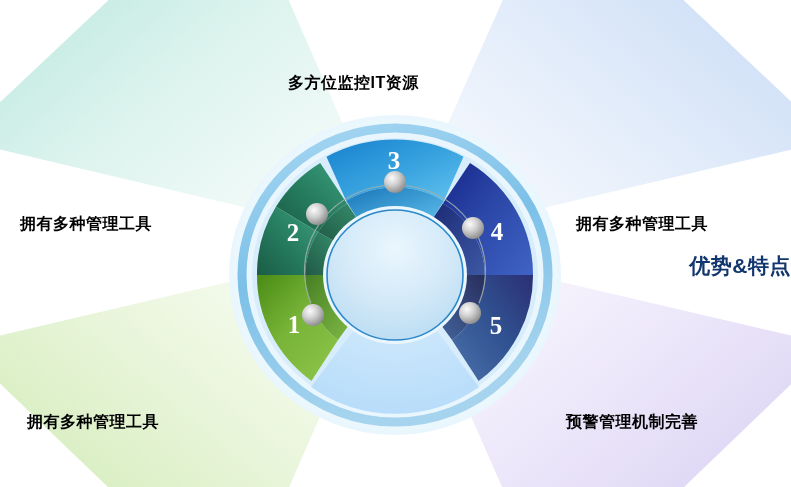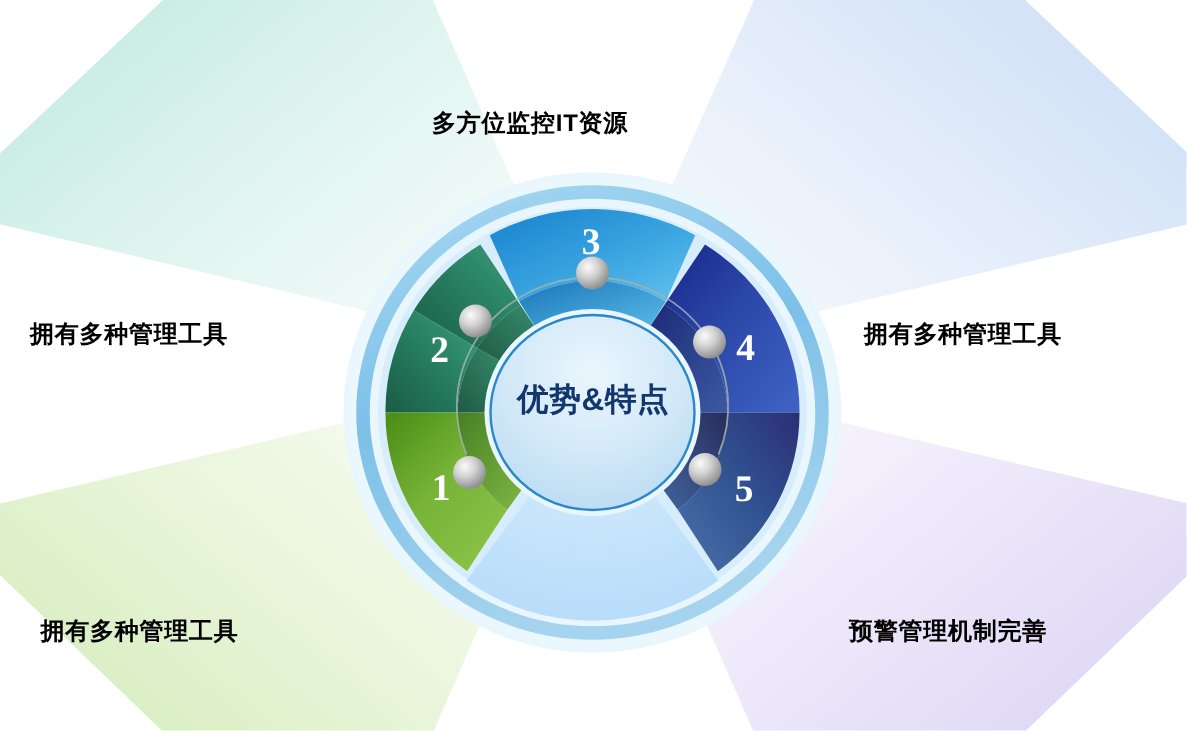--- a/index.html
+++ b/index.html
@@ -26,21 +26,21 @@
   .label-top{left:288px;top:27px;}
   .label-left-upper{left:20px;top:168px;}
   .label-left-lower{left:27px;top:366px;}
   .label-right-upper{left:576px;top:168px;}
   .label-right-lower{left:566px;top:366px;}
 
   .center-text{
     position:absolute;
     left:0;right:0;
     top:252px;
-    text-align:center;
+    text-align:right;
     font-size:21px;
     font-weight:bold;
     color:#12366e;
     letter-spacing:0.5px;
     pointer-events:none;
   }
 
   .seg-num{
     font-family:"Liberation Serif","DejaVu Serif",serif;
     font-size:25px;

